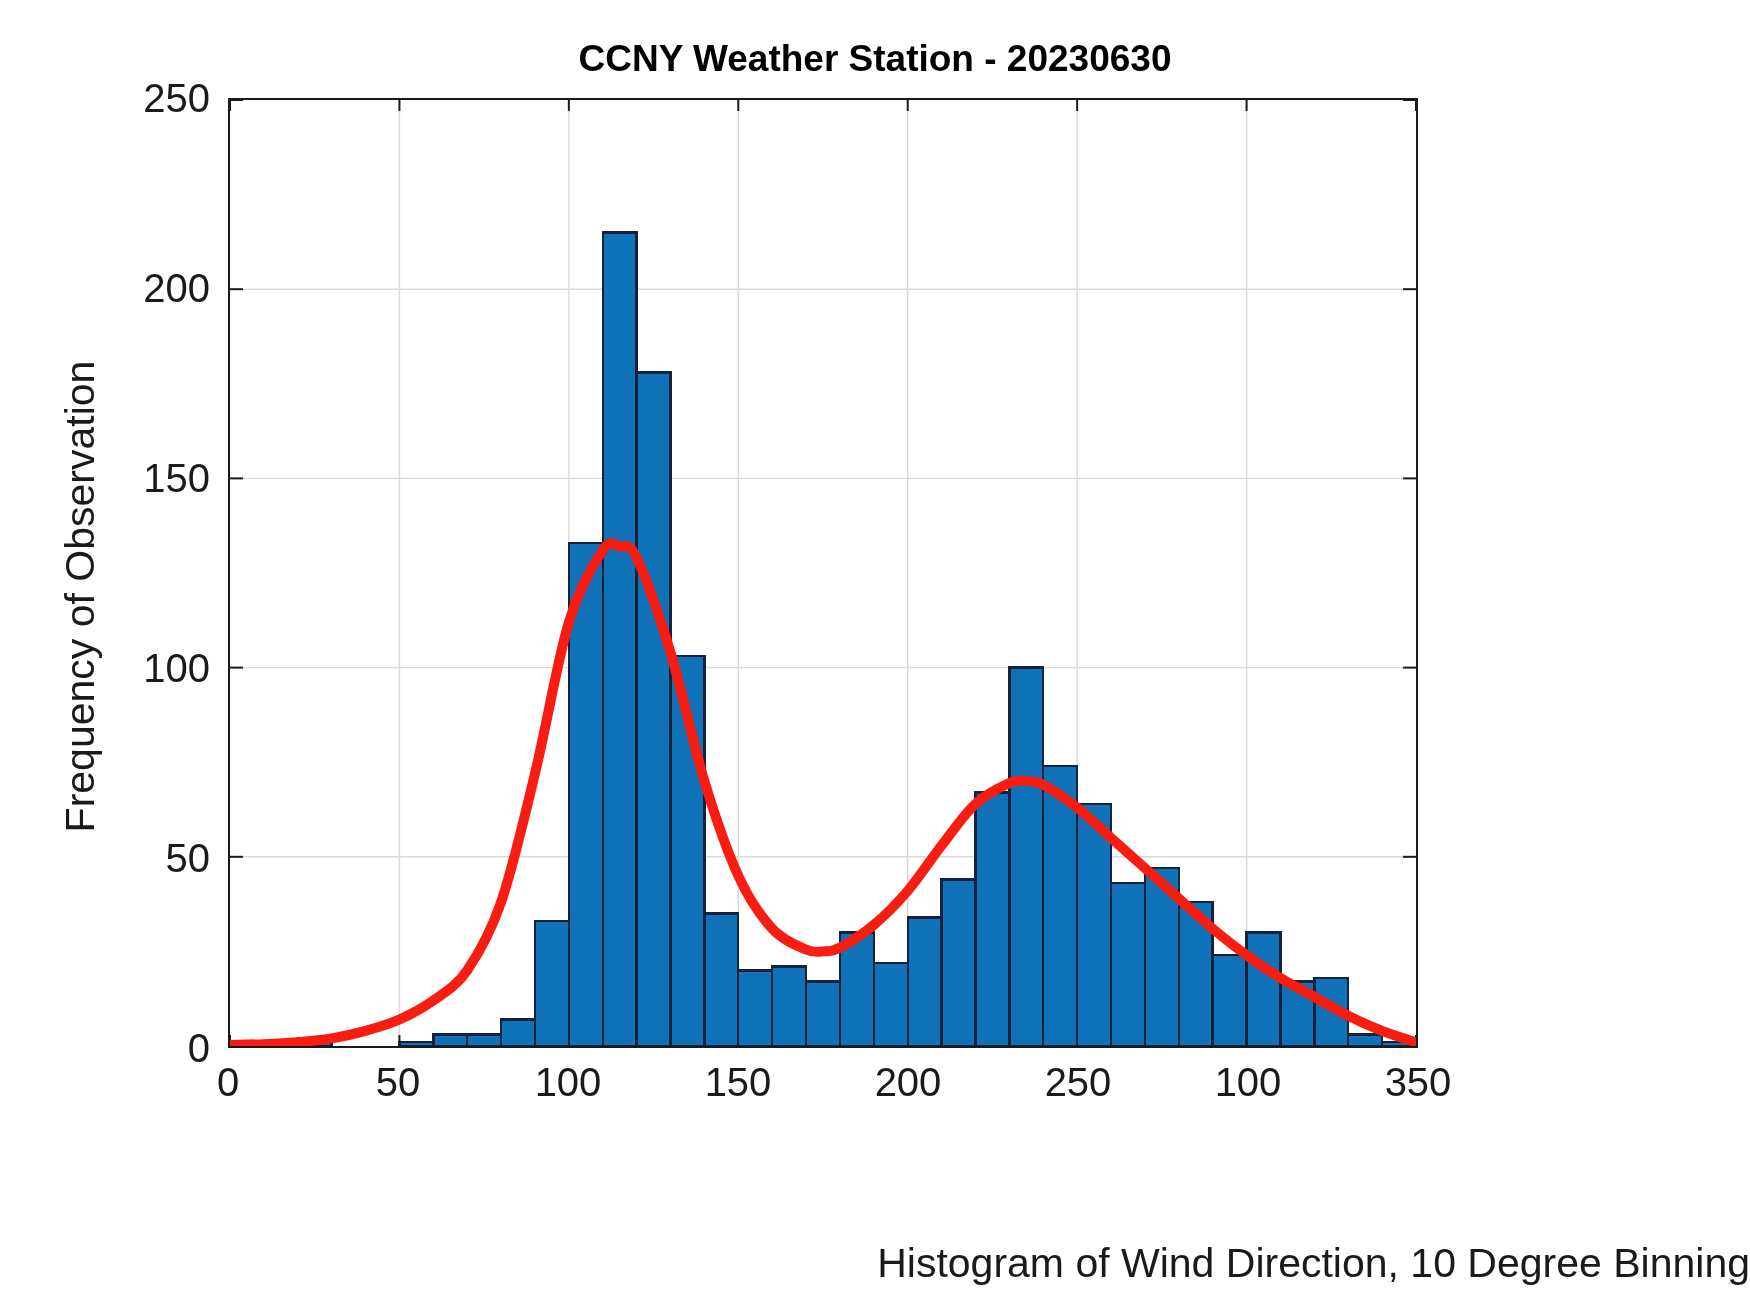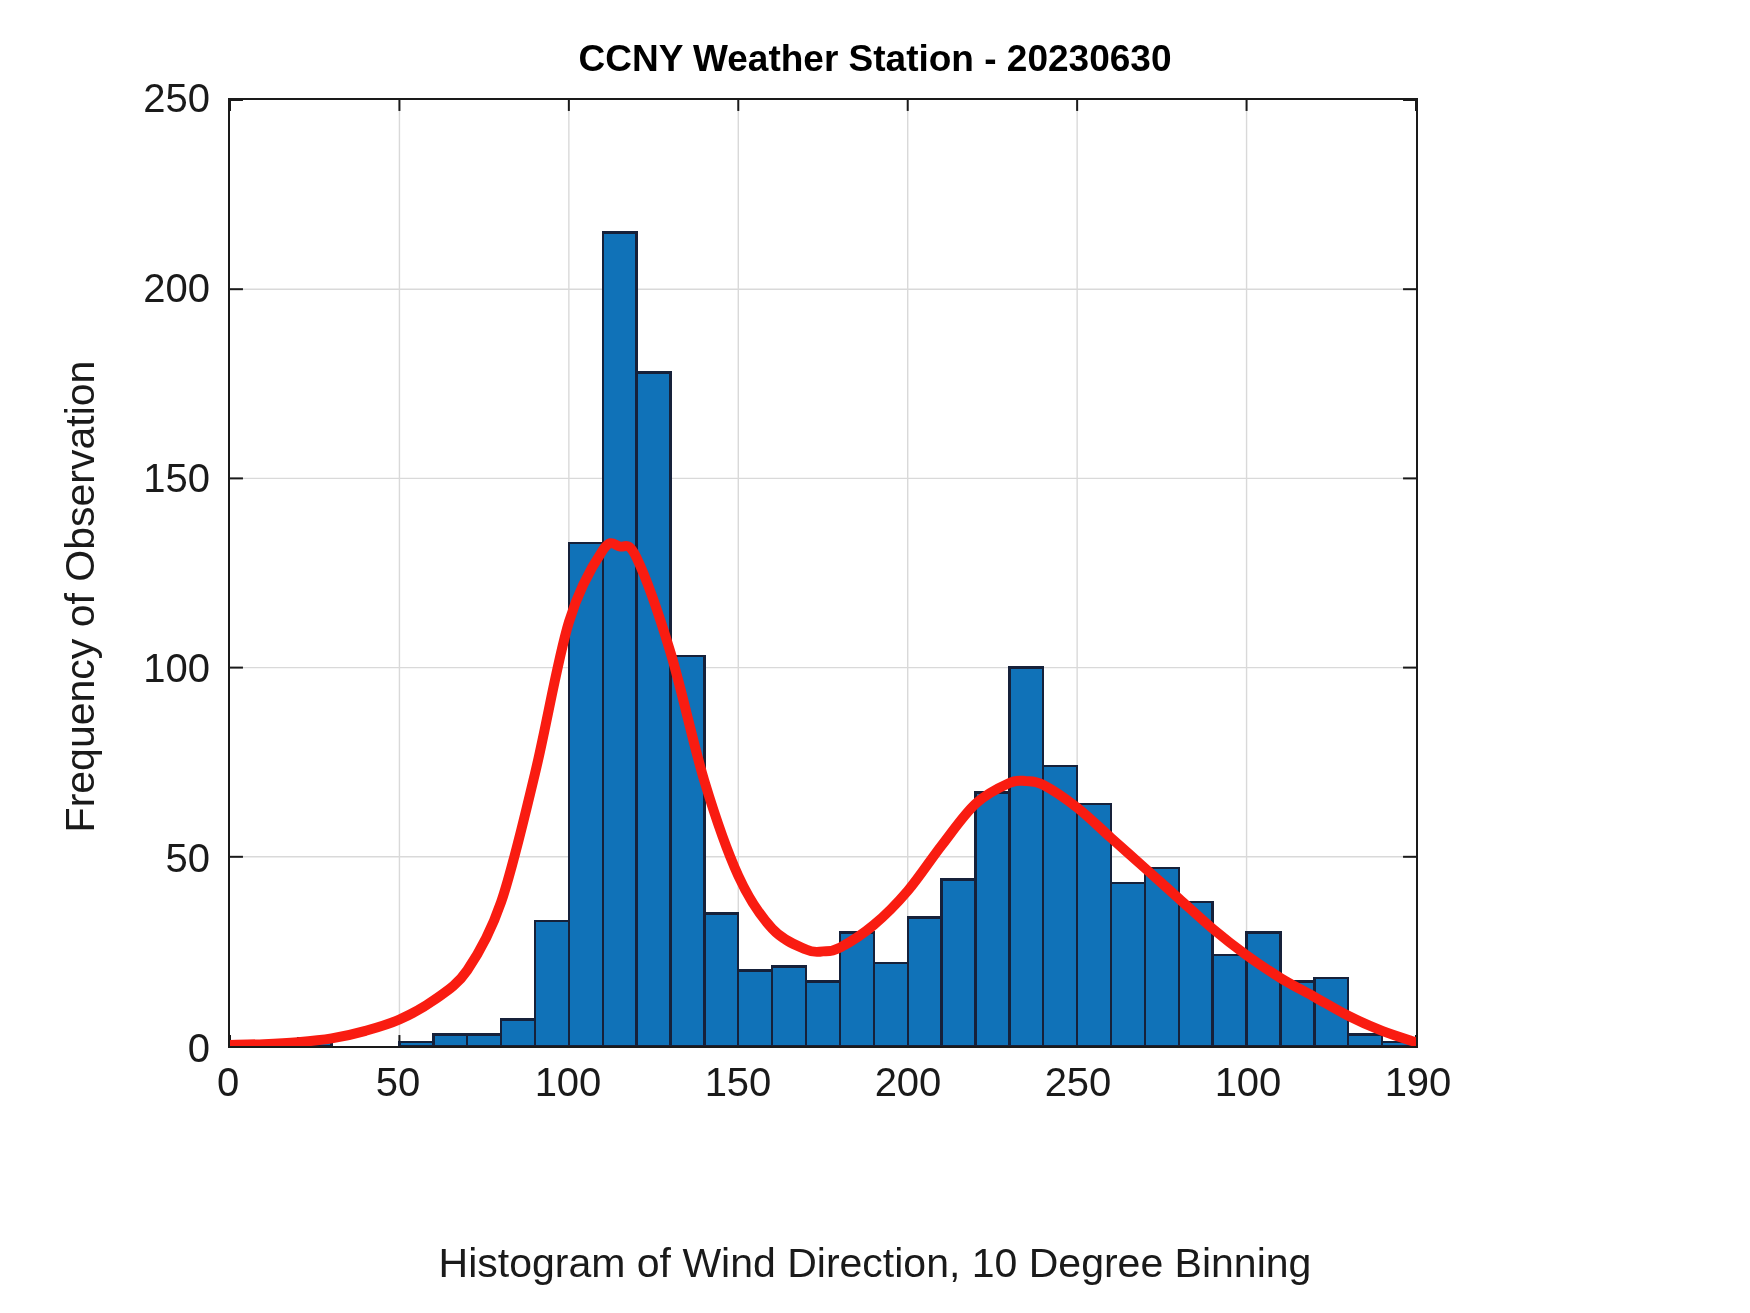--- a/index.html
+++ b/index.html
@@ -28,21 +28,21 @@
   #ylabels{position:absolute;left:28px;top:98px;width:182px;height:950px;}
 
   
   #xlabels{position:absolute;left:228px;top:1060px;width:1190px;height:60px;}
   .xtick{
     position:absolute;top:0;width:160px;margin-left:-80px;text-align:center;
     font-size:40px;color:#1a1a1a;font-family:"Liberation Sans",sans-serif;
   }
 
   #xaxis-label{
-    position:absolute;left:0;top:1240px;width:1750px;text-align:center;
+    position:absolute;left:0;top:1240px;width:1750px;text-align:right;
     font-size:41px;color:#1a1a1a;font-family:"Liberation Sans",sans-serif;
   }
   #yaxis-label{
     position:absolute;left:-330px;top:573px;width:820px;text-align:center;
     font-size:41px;color:#1a1a1a;transform:rotate(-90deg);
     transform-origin:center center;font-family:"Liberation Sans",sans-serif;
   }
 </style>
 </head>
 <body>
@@ -142,16 +142,16 @@
   </div>
 
   <div id="xlabels">
       <div class="xtick" style="left: 0px;">0</div>
       <div class="xtick" style="left: 170px;">50</div>
       <div class="xtick" style="left: 340px;">100</div>
       <div class="xtick" style="left: 510px;">150</div>
       <div class="xtick" style="left: 680px;">200</div>
       <div class="xtick" style="left: 850px;">250</div>
       <div class="xtick" style="left: 1020px;">100</div>
-      <div class="xtick" style="left: 1190px;">190</div>
+      <div class="xtick" style="left: 1190px;">350</div>
     </div>
   <div id="xaxis-label">Histogram of Wind Direction, 10 Degree Binning</div>
 </div>
 
 </body></html>

